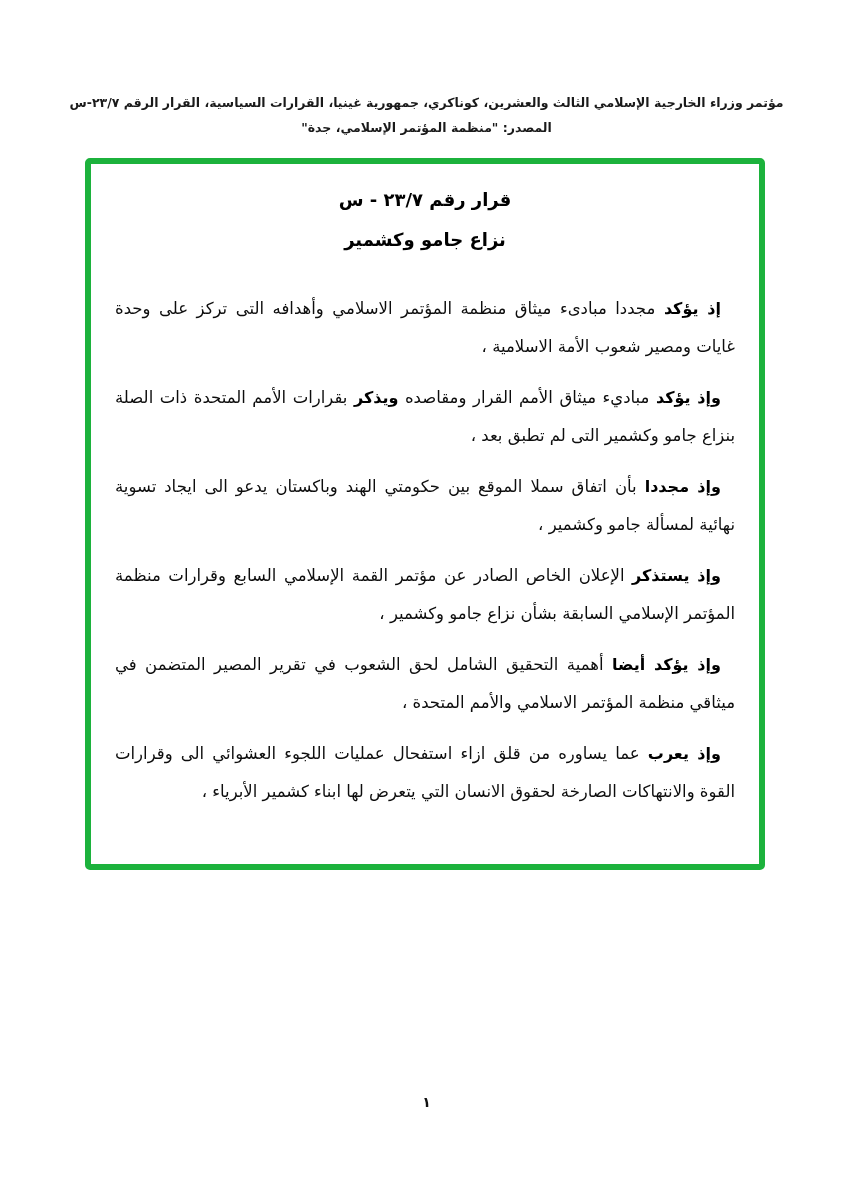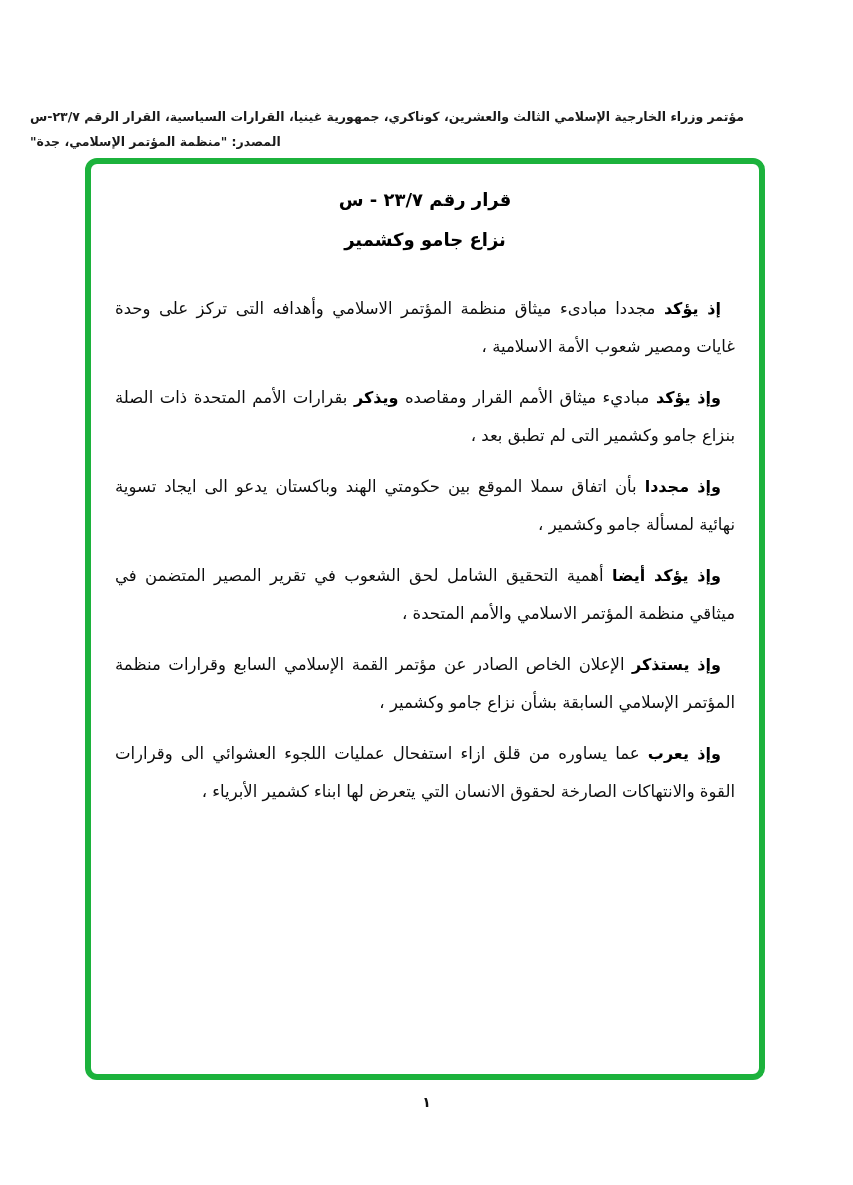--- a/index.html
+++ b/index.html
@@ -12,40 +12,40 @@
     width: 853px;
     height: 1185px;
     background: #ffffff;
     font-family: "DejaVu Sans", sans-serif;
     color: #111111;
     overflow: hidden;
   }
   
   .src-header {
     position: absolute;
-    top: 104px;
+    top: 90px;
     left: 30px;
     right: 30px;
     direction: rtl;
-    text-align: left;
+    text-align: center;
     font-weight: bold;
     font-size: 12.5px;
     line-height: 25px;
     color: #1a1a1a;
   }
   
   .green-box {
     position: absolute;
     left: 85px;
     top: 158px;
     width: 680px;
-    height: 922px;
+    height: 712px;
     box-sizing: border-box;
     border: 6px solid #1cb23c;
-    border-radius: 12px;
+    border-radius: 5px;
     background: #ffffff;
   }
   .doc-title {
     margin-top: 16px;
     direction: rtl;
     text-align: center;
     font-weight: bold;
     font-size: 18px;
     line-height: 40px;
     color: #000000;
@@ -90,21 +90,21 @@
 
   <div class="green-box">
     <div class="doc-title">
       <div>قرار رقم ٢٣/٧ - س</div>
       <div>نزاع جامو وكشمير</div>
     </div>
     <div class="paragraphs" id="paragraphs">
         <p><span class="lead">إذ يؤكد</span><span> مجددا مبادىء ميثاق منظمة المؤتمر الاسلامي وأهدافه التى تركز على وحدة غايات ومصير شعوب الأمة الاسلامية ،</span></p>
         <p><span class="lead">وإذ يؤكد</span><span> مباديء ميثاق الأمم القرار ومقاصده </span><span class="lead">ويذكر</span><span> بقرارات الأمم المتحدة ذات الصلة بنزاع جامو وكشمير التى لم تطبق بعد ،</span></p>
         <p><span class="lead">وإذ مجددا</span><span> بأن اتفاق سملا الموقع بين حكومتي الهند وباكستان يدعو الى ايجاد تسوية نهائية لمسألة جامو وكشمير ،</span></p>
+        <p><span class="lead">وإذ يستذكر</span><span> الإعلان الخاص الصادر عن مؤتمر القمة الإسلامي السابع وقرارات منظمة المؤتمر الإسلامي السابقة بشأن نزاع جامو وكشمير ،</span></p>
         <p><span class="lead">وإذ يؤكد أيضا</span><span> أهمية التحقيق الشامل لحق الشعوب في تقرير المصير المتضمن في ميثاقي منظمة المؤتمر الاسلامي والأمم المتحدة ،</span></p>
-        <p><span class="lead">وإذ يستذكر</span><span> الإعلان الخاص الصادر عن مؤتمر القمة الإسلامي السابع وقرارات منظمة المؤتمر الإسلامي السابقة بشأن نزاع جامو وكشمير ،</span></p>
         <p><span class="lead">وإذ يعرب</span><span> عما يساوره من قلق ازاء استفحال عمليات اللجوء العشوائي الى وقرارات القوة والانتهاكات الصارخة لحقوق الانسان التي يتعرض لها ابناء كشمير الأبرياء ،</span></p>
       </div>
   </div>
 
   <div class="page-number">١</div>
 
 </div>
 
 </body></html>

